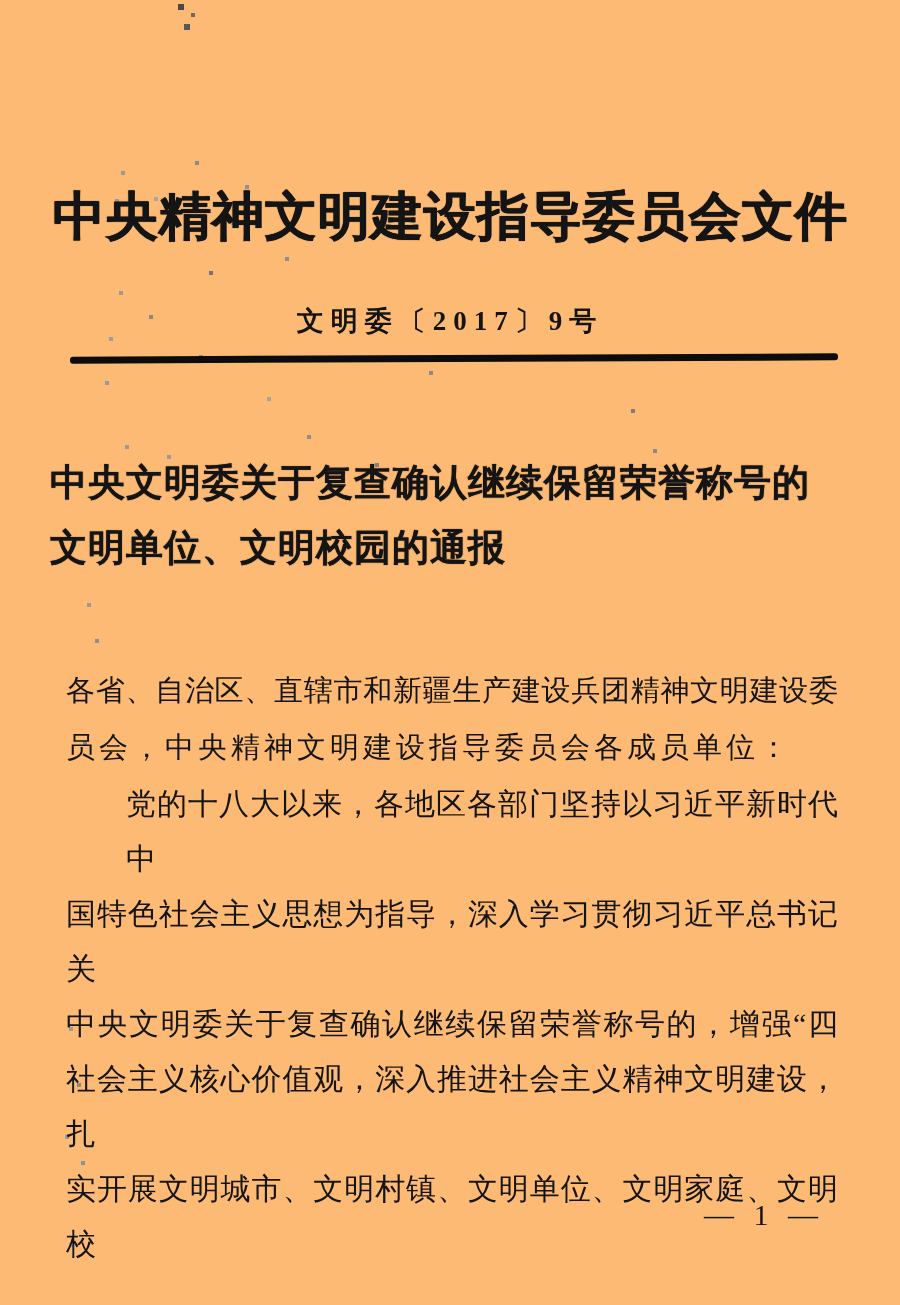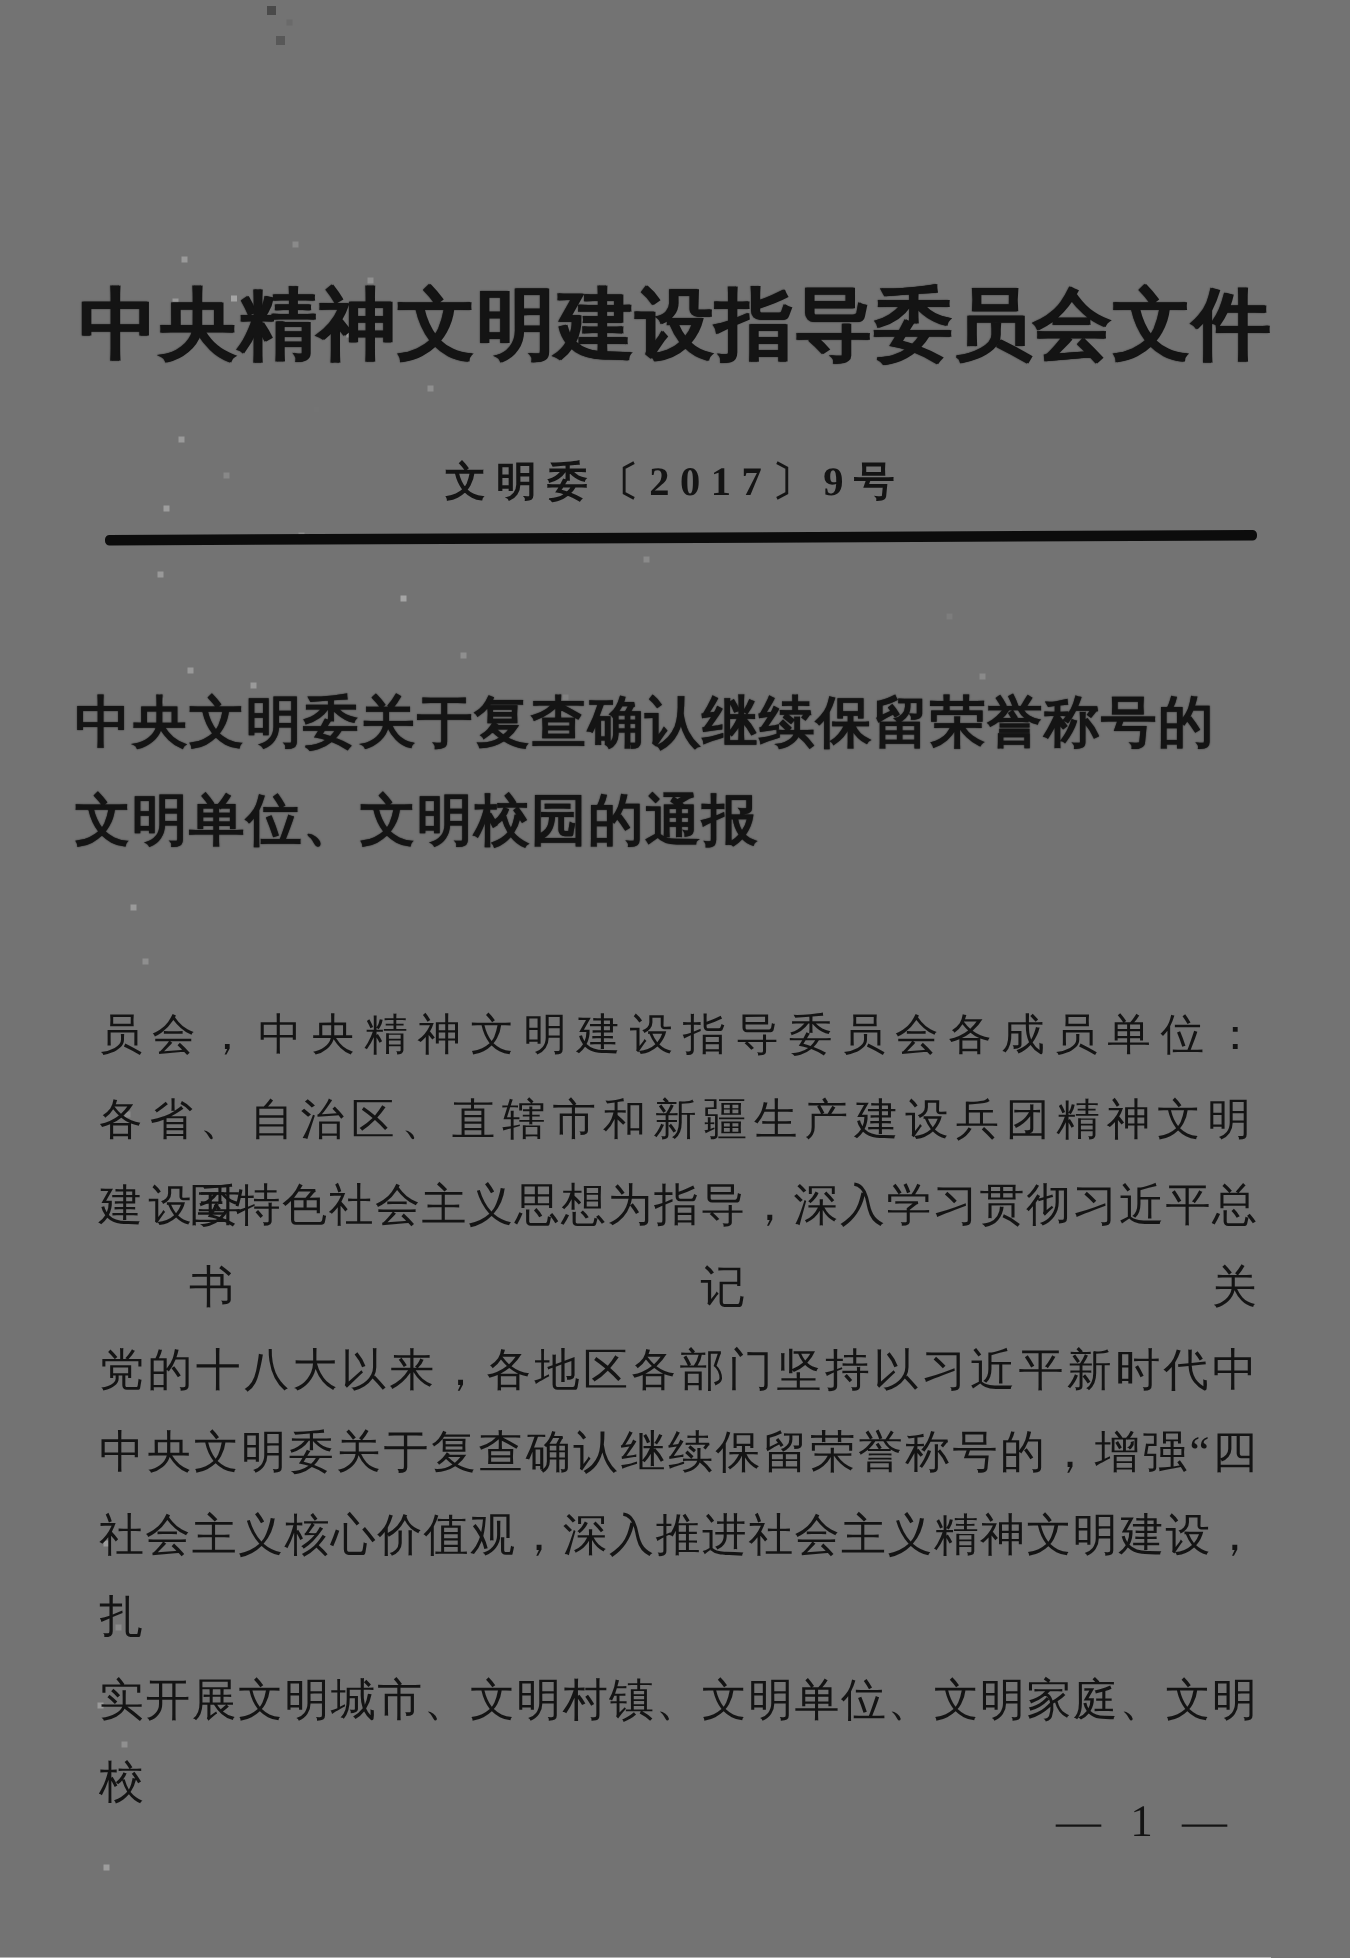--- a/index.html
+++ b/index.html
@@ -5,21 +5,21 @@
   html, body {
     margin: 0;
     padding: 0;
     background: #e8e8e8;
   }
   .page {
     position: relative;
     width: 900px;
     height: 1305px;
     margin: 0 auto;
-    background: #737373;
+    background: #fdba74;
     color: #141414;
     font-family: "Liberation Serif", serif;
     overflow: hidden;
   }
   
   .speckles {
     position: absolute;
     top: 0; left: 0;
     width: 2px; height: 2px;
     background: transparent;
@@ -154,26 +154,26 @@
   <div class="doc-number">文明委〔2017〕9号</div>
 
   <div class="rule"></div>
 
   <div class="doc-title">
       <div class="line">中央文明委关于复查确认继续保留荣誉称号的</div>
       <div class="line">文明单位、文明校园的通报</div>
     </div>
 
   <div class="salutation">
+      <div class="line">各省、自治区、直辖市和新疆生产建设兵团精神文明建设委</div>
       <div class="line">员会，中央精神文明建设指导委员会各成员单位：</div>
-      <div class="line">各省、自治区、直辖市和新疆生产建设兵团精神文明建设委</div>
     </div>
 
   <div class="body-text">
+      <div class="line">党的十八大以来，各地区各部门坚持以习近平新时代中</div>
       <div class="line">国特色社会主义思想为指导，深入学习贯彻习近平总书记关</div>
-      <div class="line">党的十八大以来，各地区各部门坚持以习近平新时代中</div>
       <div class="line">中央文明委关于复查确认继续保留荣誉称号的，增强“四</div>
       <div class="line">社会主义核心价值观，深入推进社会主义精神文明建设，扎</div>
       <div class="line">实开展文明城市、文明村镇、文明单位、文明家庭、文明校</div>
     </div>
 
   <div class="page-number">— 1 —</div>
 </div>
 
 </body></html>

